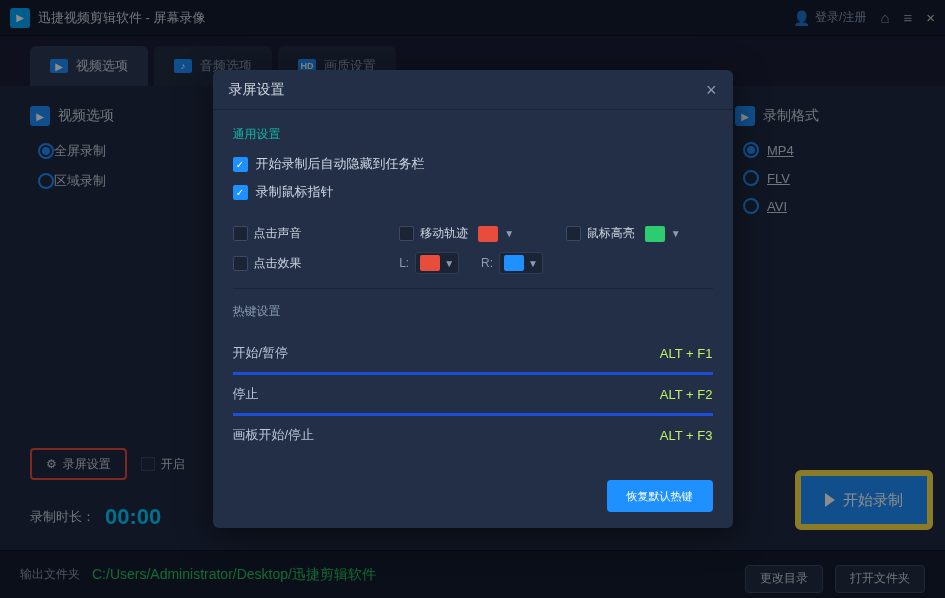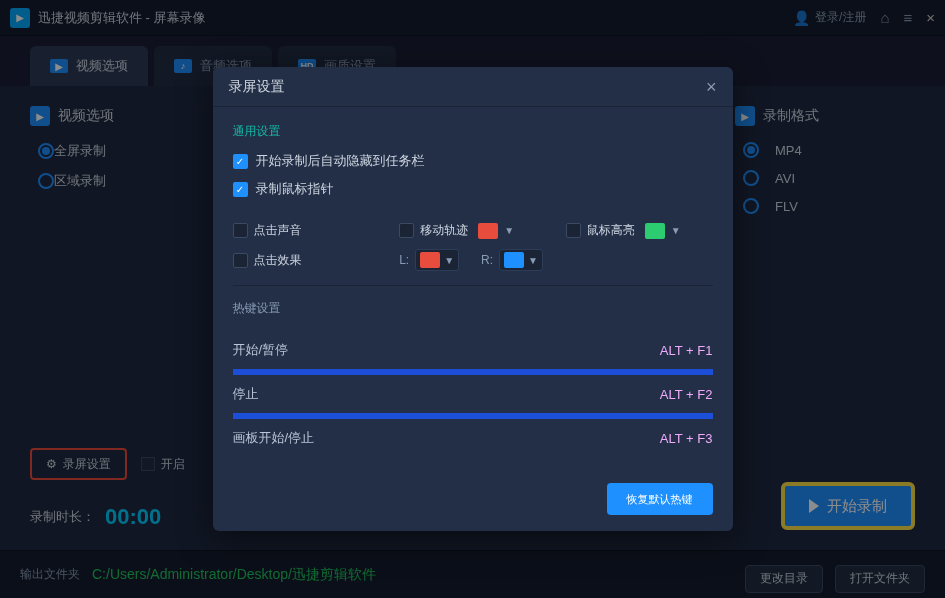--- a/index.html
+++ b/index.html
@@ -134,21 +134,21 @@
     }
 
     
     .right-panel {
       margin-left: auto;
       width: 180px;
       display: flex; flex-direction: column;
     }
     .right-panel .panel-section-title { margin-bottom: 16px; }
     .format-radio-group { display: flex; flex-direction: column; gap: 12px; margin-left: 8px; }
-    .format-radio-item { display: flex; align-items: center; gap: 16px; font-size: 13px; cursor: pointer; }
+    .format-radio-item { display: flex; align-items: center; gap: 8px; font-size: 13px; cursor: pointer; text-decoration: underline; }
 
     
     .bottom-bar {
       height: 48px;
       background: #151c2e;
       display: flex;
       align-items: center;
       padding: 0 20px;
       gap: 12px;
       border-top: 1px solid #0d1320;
@@ -210,25 +210,25 @@
     .timer-value {
       font-size: 22px;
       color: #00ccff;
       font-weight: bold;
     }
 
     
     .start-record-btn {
       position: absolute;
       bottom: 20px;
-      right: 30px;
-      height: 48px;
+      right: 12px;
+      height: 60px;
       padding: 0 24px;
       background: #1e90ff;
-      border: 4px solid #fde047;
+      border: 6px solid #fde047;
       border-radius: 6px;
       color: white;
       font-size: 15px;
       cursor: pointer;
       display: flex; align-items: center; gap: 8px;
     }
     .play-triangle {
       width: 0; height: 0;
       border-left: 10px solid white;
       border-top: 7px solid transparent;
@@ -342,25 +342,25 @@
     
     .hotkey-section-label {
       font-size: 12px;
       color: #8a9bb5;
       margin-bottom: 14px;
       font-family: Liberation Mono, monospace;
     }
     .hotkey-row {
       display: flex; align-items: center;
       padding: 10px 0;
-      border-bottom: 6px solid #1d4ed8;
+      border-bottom: 3px solid #1d4ed8;
       font-size: 13px;
     }
     .hotkey-name { flex: 1; color: #bbc7d8; }
-    .hotkey-value { color: #f0abfc; }
+    .hotkey-value { color: #bef264; }
 
     .restore-hotkey-btn {
       margin-top: 16px;
       height: 32px;
       padding: 0 20px;
       background: #1e90ff;
       border: none;
       border-radius: 4px;
       color: white;
       font-size: 11px;
@@ -434,25 +434,25 @@
         </div>
         <span>录制格式</span>
       </div>
       <div class="format-radio-group">
         <div class="format-radio-item">
           <div class="radio-circle checked"></div>
           <span>MP4</span>
         </div>
         <div class="format-radio-item">
           <div class="radio-circle"></div>
-          <span>AVI</span>
+          <span>FLV</span>
         </div>
         <div class="format-radio-item">
           <div class="radio-circle"></div>
-          <span>FLV</span>
+          <span>AVI</span>
         </div>
       </div>
     </div>
   </div>
 
   <div class="record-settings-area">
     <button class="record-settings-btn">
       <span>⚙</span>
       <span>录屏设置</span>
     </button>

